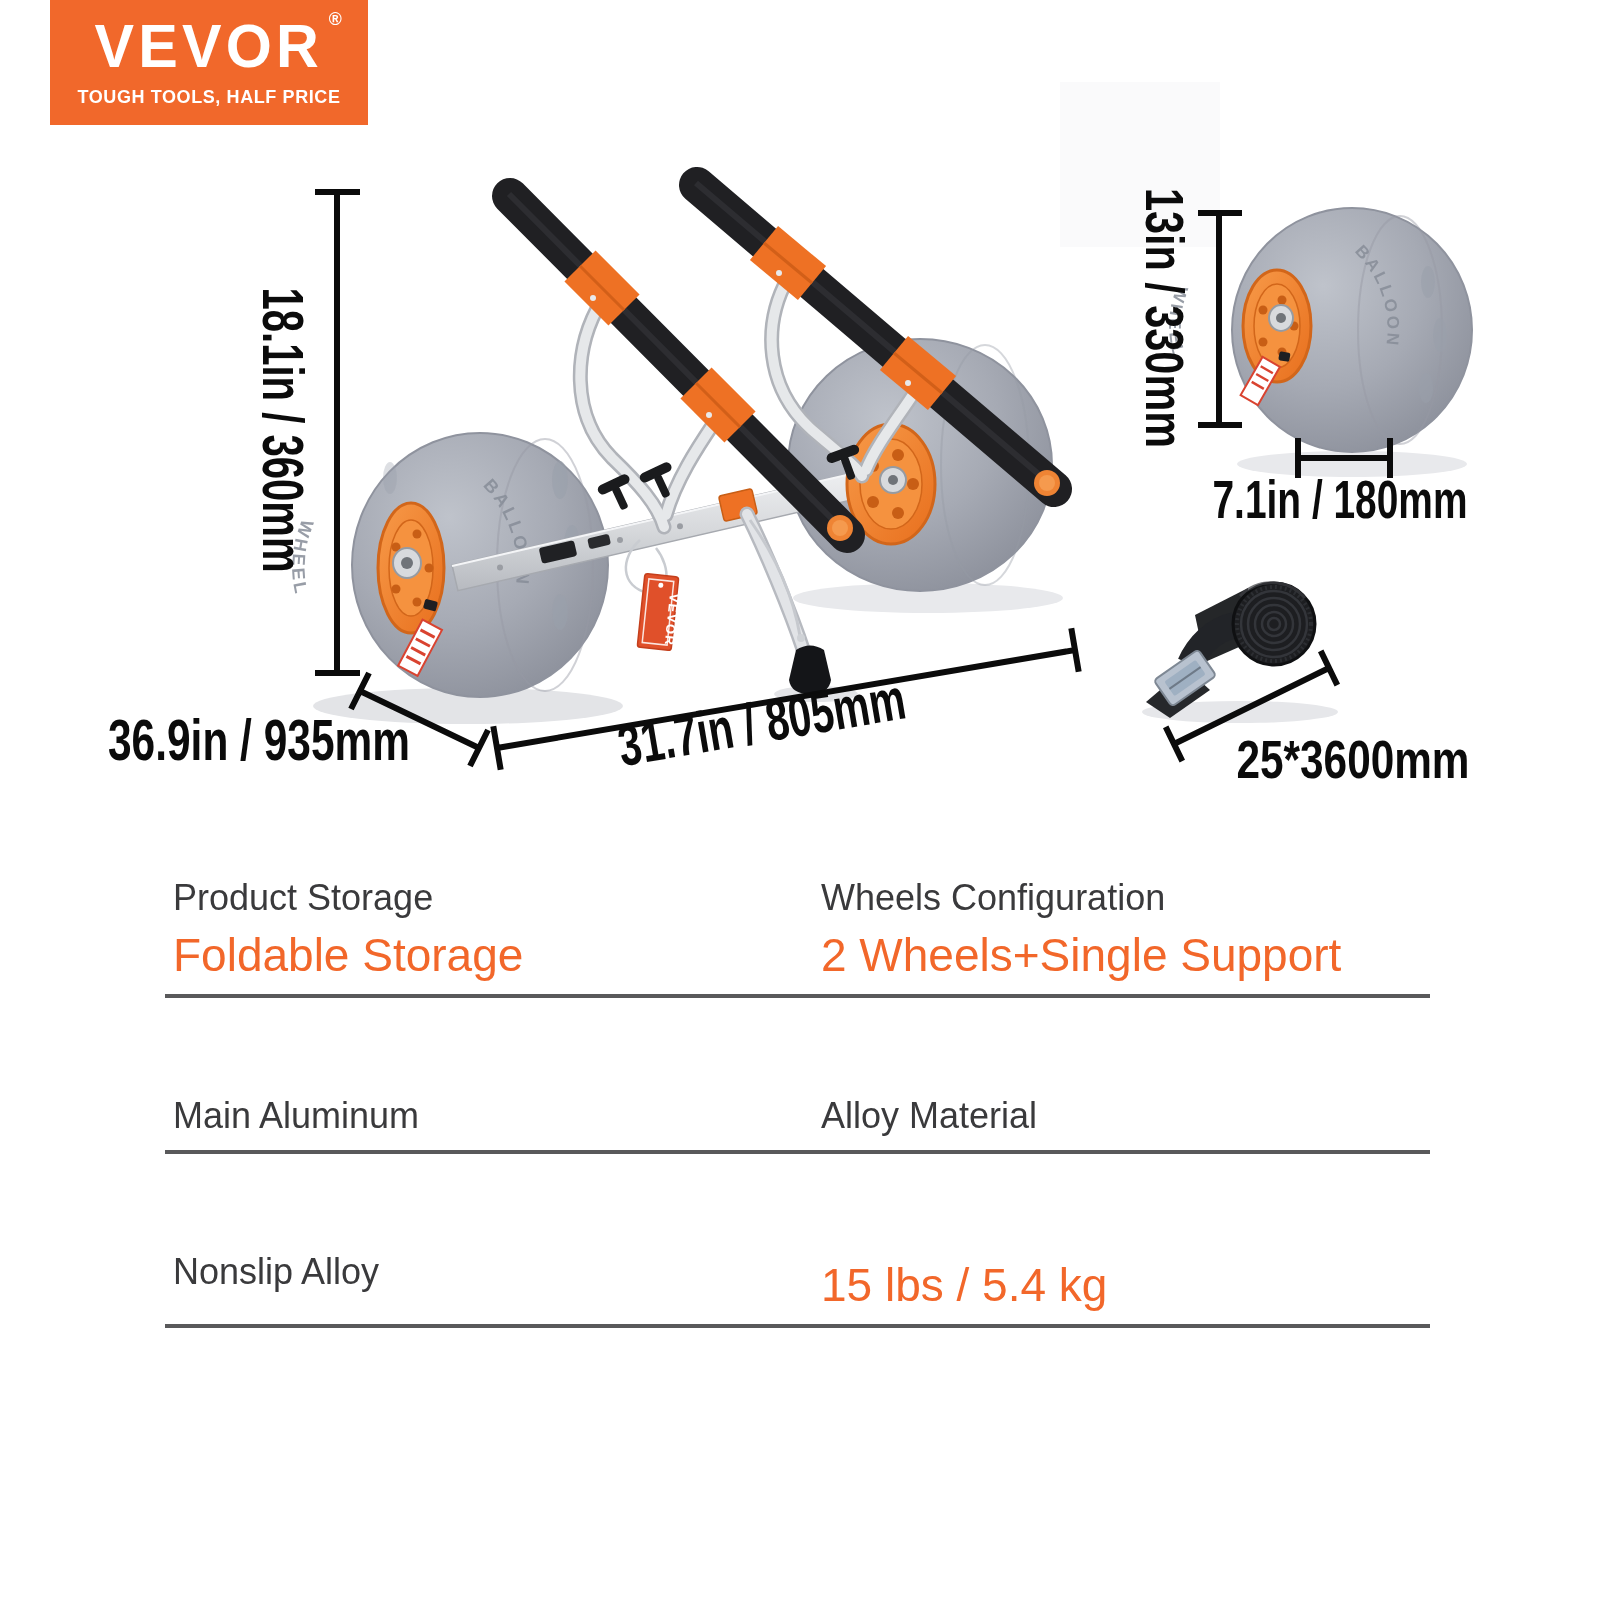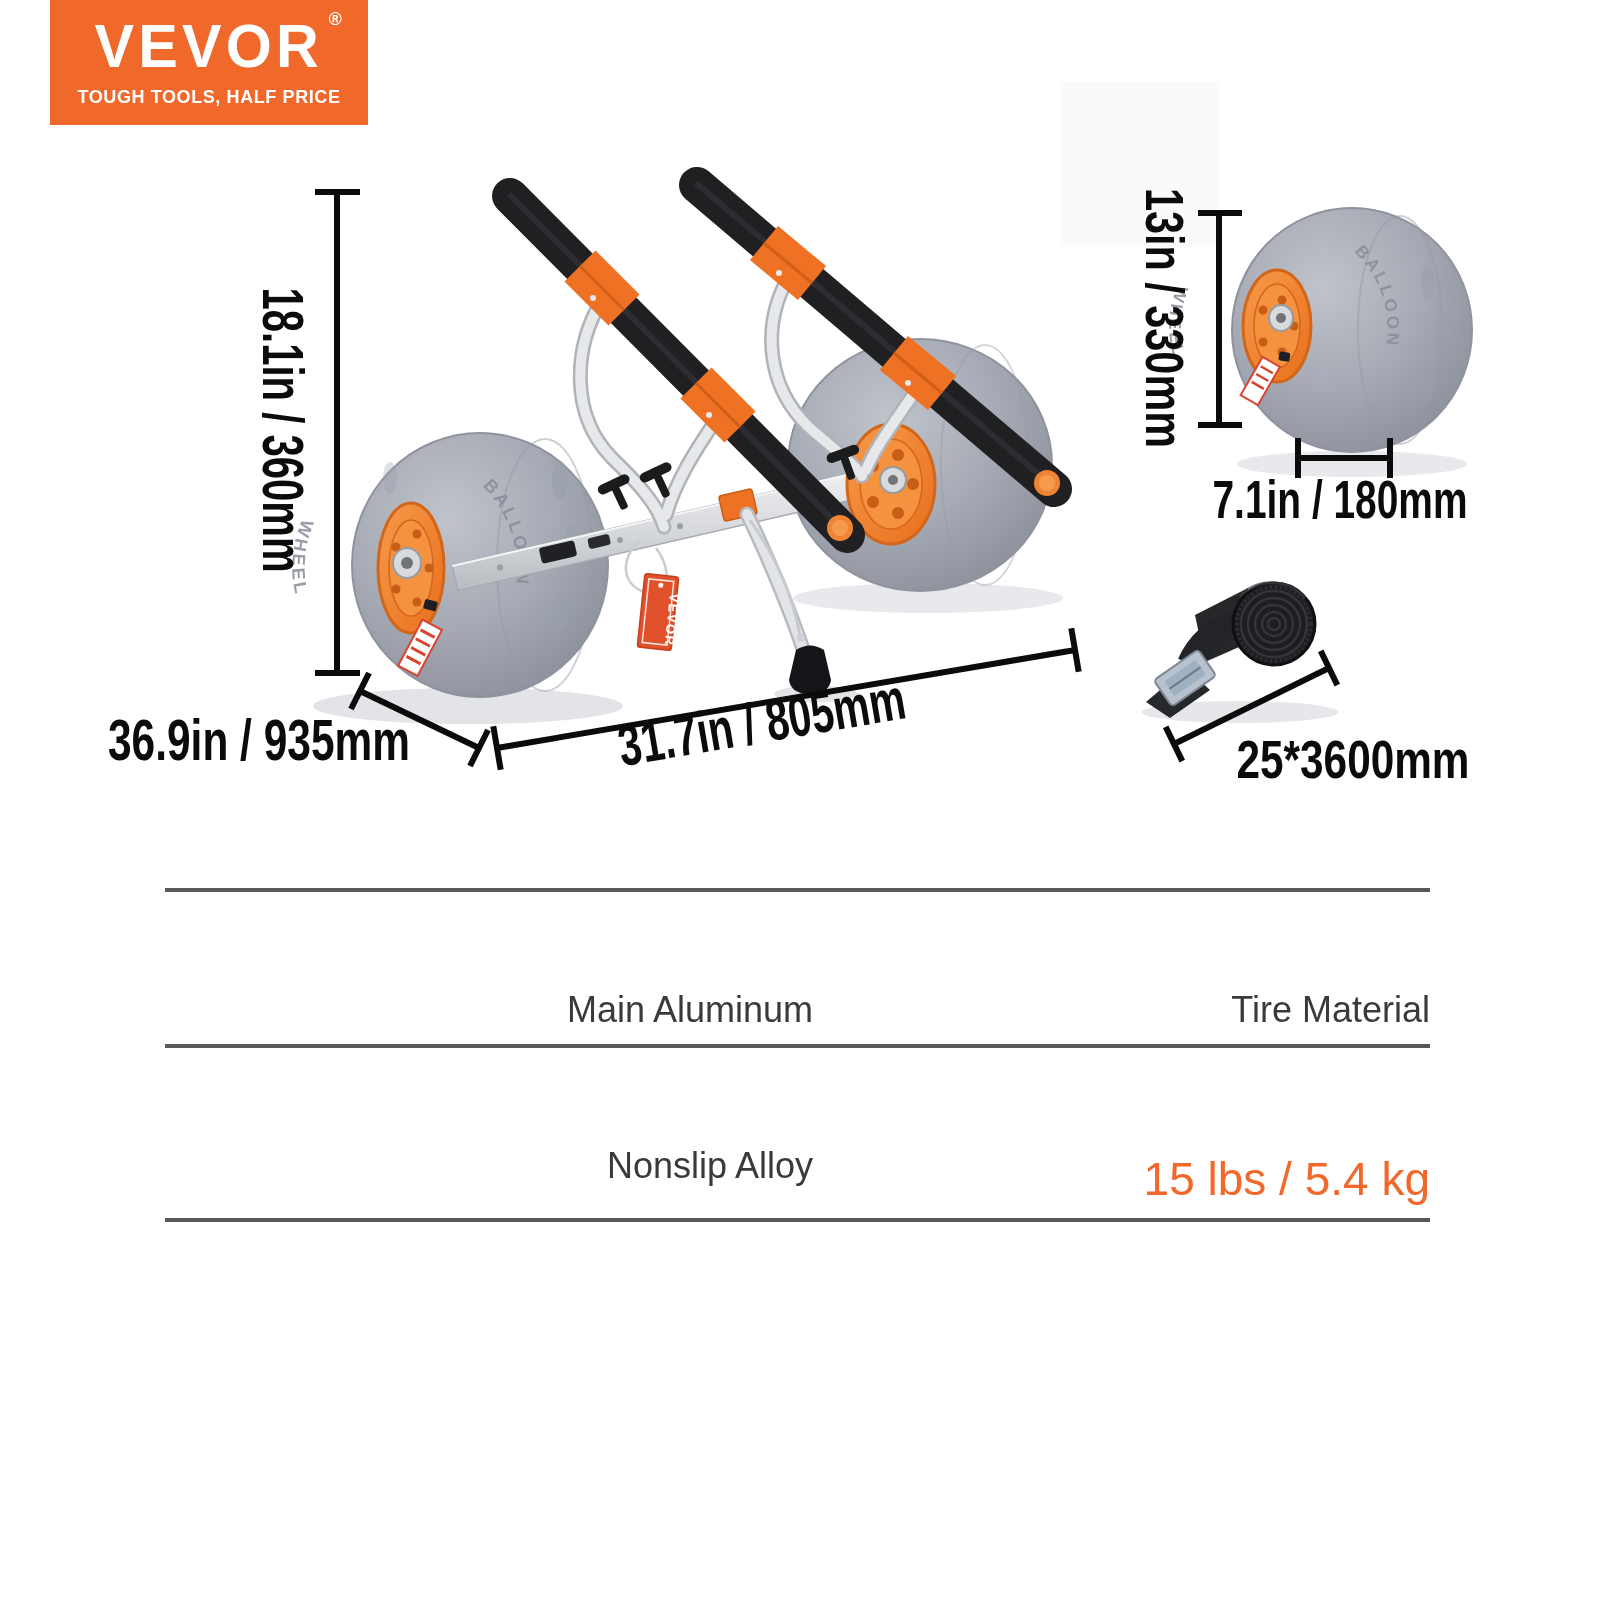--- a/index.html
+++ b/index.html
@@ -1,17 +1,17 @@
 <!DOCTYPE html>
 <html><head>
 <meta charset="utf-8">
 <style>
   html,body{margin:0;padding:0;background:#ffffff;}
   .canvas{position:relative;width:1600px;height:1600px;background:#ffffff;overflow:hidden;
-          font-family:"Liberation Sans",sans-serif;text-align:right;}
+          font-family:"Liberation Sans",sans-serif;}
   
   .logo{position:absolute;left:50px;top:0;width:318px;height:125px;background:#F1682B;
         display:flex;flex-direction:column;align-items:center;justify-content:center;}
   .logo .word{position:relative;color:#fff;font-weight:bold;font-size:57px;letter-spacing:4px;
               line-height:1;transform:scale(1.04,1.06);}
   .logo .reg{position:absolute;top:-6px;right:-18px;font-size:17px;font-weight:bold;letter-spacing:0;}
   .logo .tagline{color:#fff;font-weight:bold;font-size:18px;letter-spacing:.6px;margin-top:12px;
                  white-space:nowrap;}
   
   .scene{position:absolute;left:0;top:0;width:1600px;height:860px;}
@@ -275,28 +275,38 @@
       <text class="dim-text" transform="rotate(90 263 430)" x="263" y="430" text-anchor="middle" font-size="57" textLength="285" lengthAdjust="spacingAndGlyphs">18.1in / 360mm</text>
       <text class="dim-text" x="259" y="760" text-anchor="middle" font-size="58" textLength="302" lengthAdjust="spacingAndGlyphs">36.9in / 935mm</text>
       <text class="dim-text" transform="rotate(-9.6 765 742)" x="765" y="742" text-anchor="middle" font-size="58" textLength="290" lengthAdjust="spacingAndGlyphs">31.7in / 805mm</text>
       <text class="dim-text" transform="rotate(90 1146 318)" x="1146" y="318" text-anchor="middle" font-size="53" textLength="260" lengthAdjust="spacingAndGlyphs">13in / 330mm</text>
       <text class="dim-text" x="1340" y="518" text-anchor="middle" font-size="53" textLength="255" lengthAdjust="spacingAndGlyphs">7.1in / 180mm</text>
       <text class="dim-text" x="1353" y="778" text-anchor="middle" font-size="53" textLength="233" lengthAdjust="spacingAndGlyphs">25*3600mm</text>
     </g>
   </svg>
 
   <div class="spec">
+    <div class="spec-row">
+      <div>
+        <div class="spec-label">Product Storage</div>
+        <div class="spec-value">Foldable Storage</div>
+      </div>
+      <div>
+        <div class="spec-label">Wheels Configuration</div>
+        <div class="spec-value">2 Wheels+Single Support</div>
+      </div>
+    </div>
     <div class="divider"></div>
 
     <div class="spec-row">
       <div>
         <div class="spec-label">Main Aluminum</div>
       </div>
       <div>
-        <div class="spec-label">Tire Material</div>
+        <div class="spec-label">Alloy Material</div>
       </div>
     </div>
     <div class="divider"></div>
 
     <div class="spec-row">
       <div>
         <div class="spec-label">Nonslip Alloy</div>
       </div>
       <div>
         <div class="spec-value">15 lbs / 5.4 kg</div>

